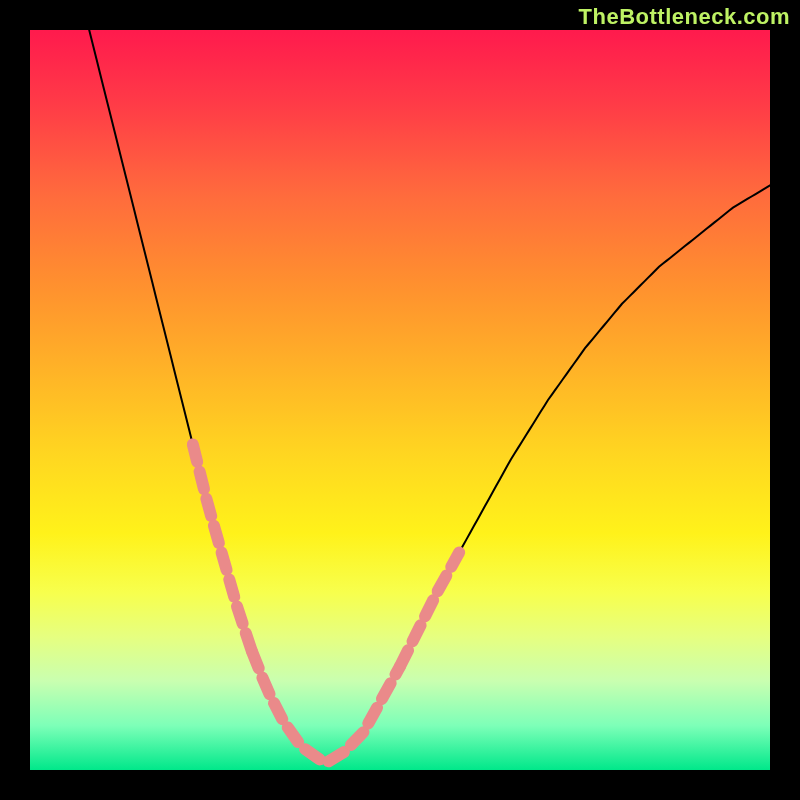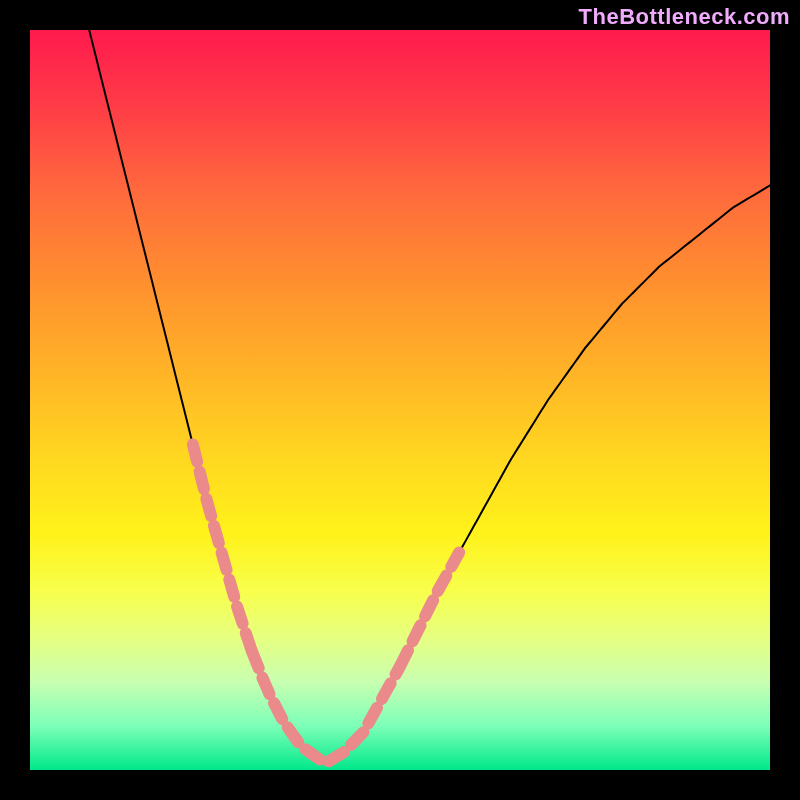--- a/index.html
+++ b/index.html
@@ -14,21 +14,21 @@
   .frame {
     position: relative;
     width: 800px;
     height: 800px;
     background: #000;
   }
   .watermark {
     position: absolute;
     top: 4px;
     right: 10px;
-    color: #f0abfc;
+    color: #bef264;
     font-size: 22px;
     font-weight: 600;
     letter-spacing: 0.5px;
     user-select: none;
   }
   .plot {
     position: absolute;
     left: 30px;
     top: 30px;
     width: 740px;

